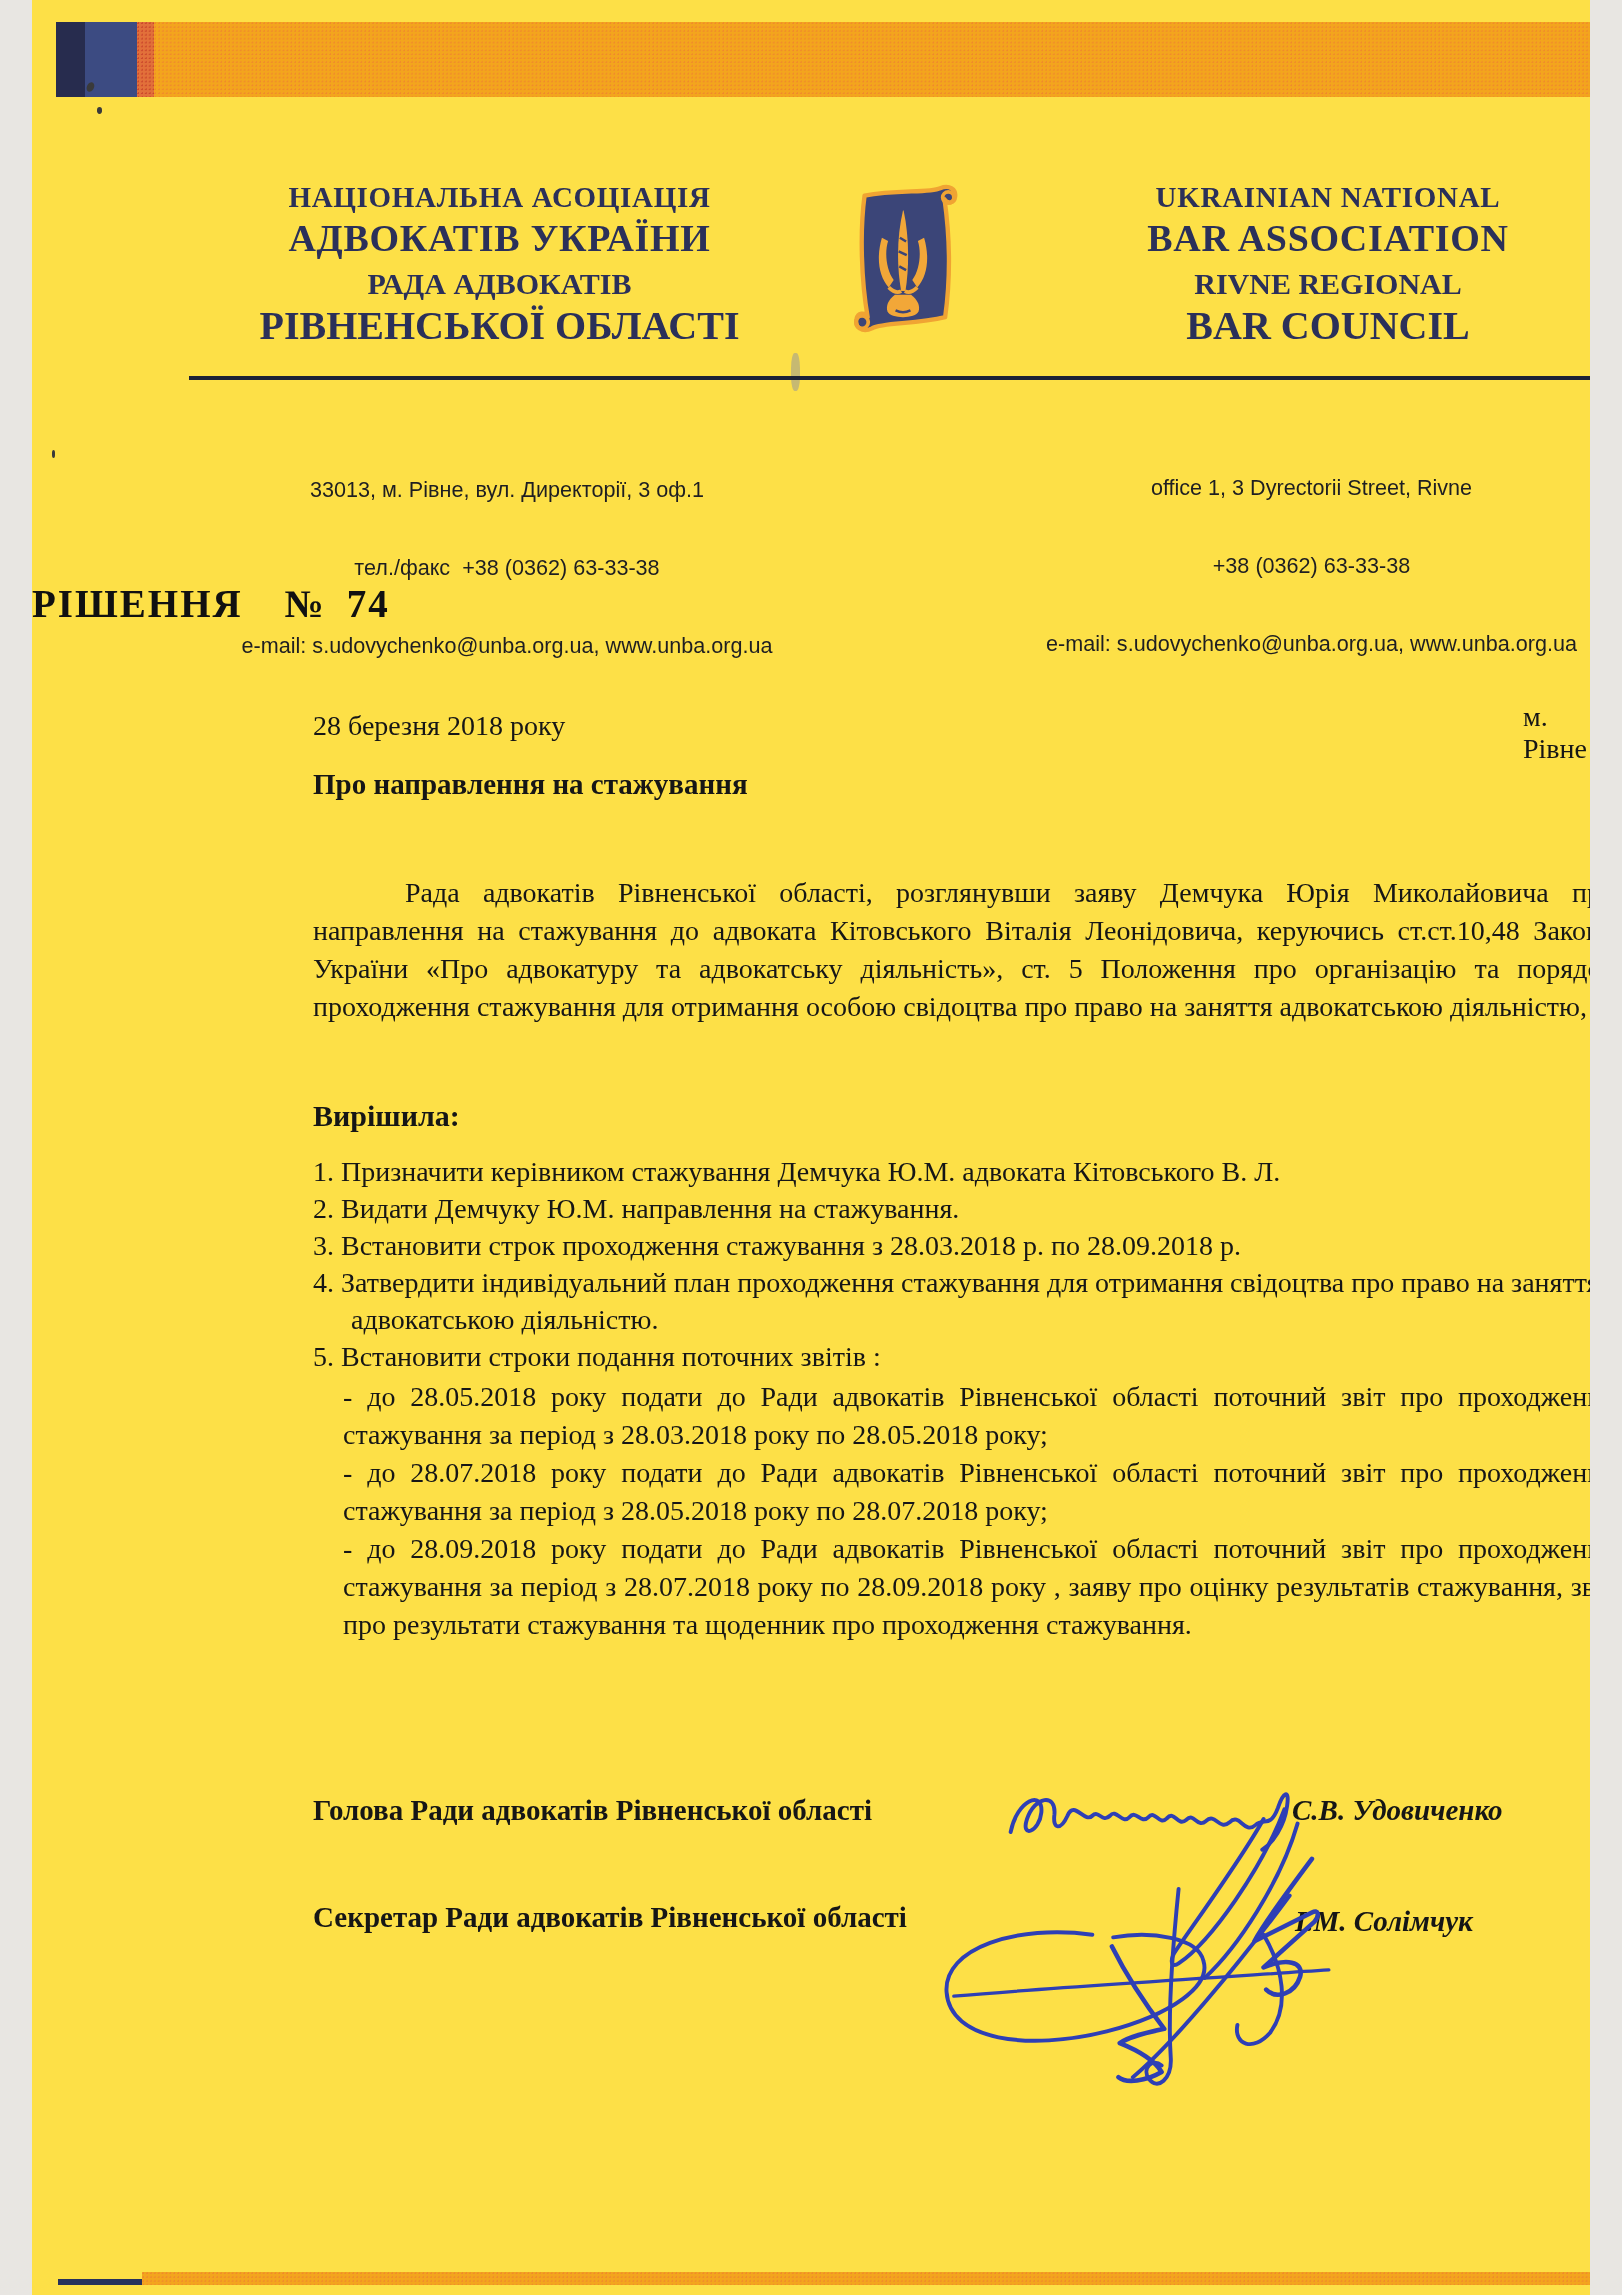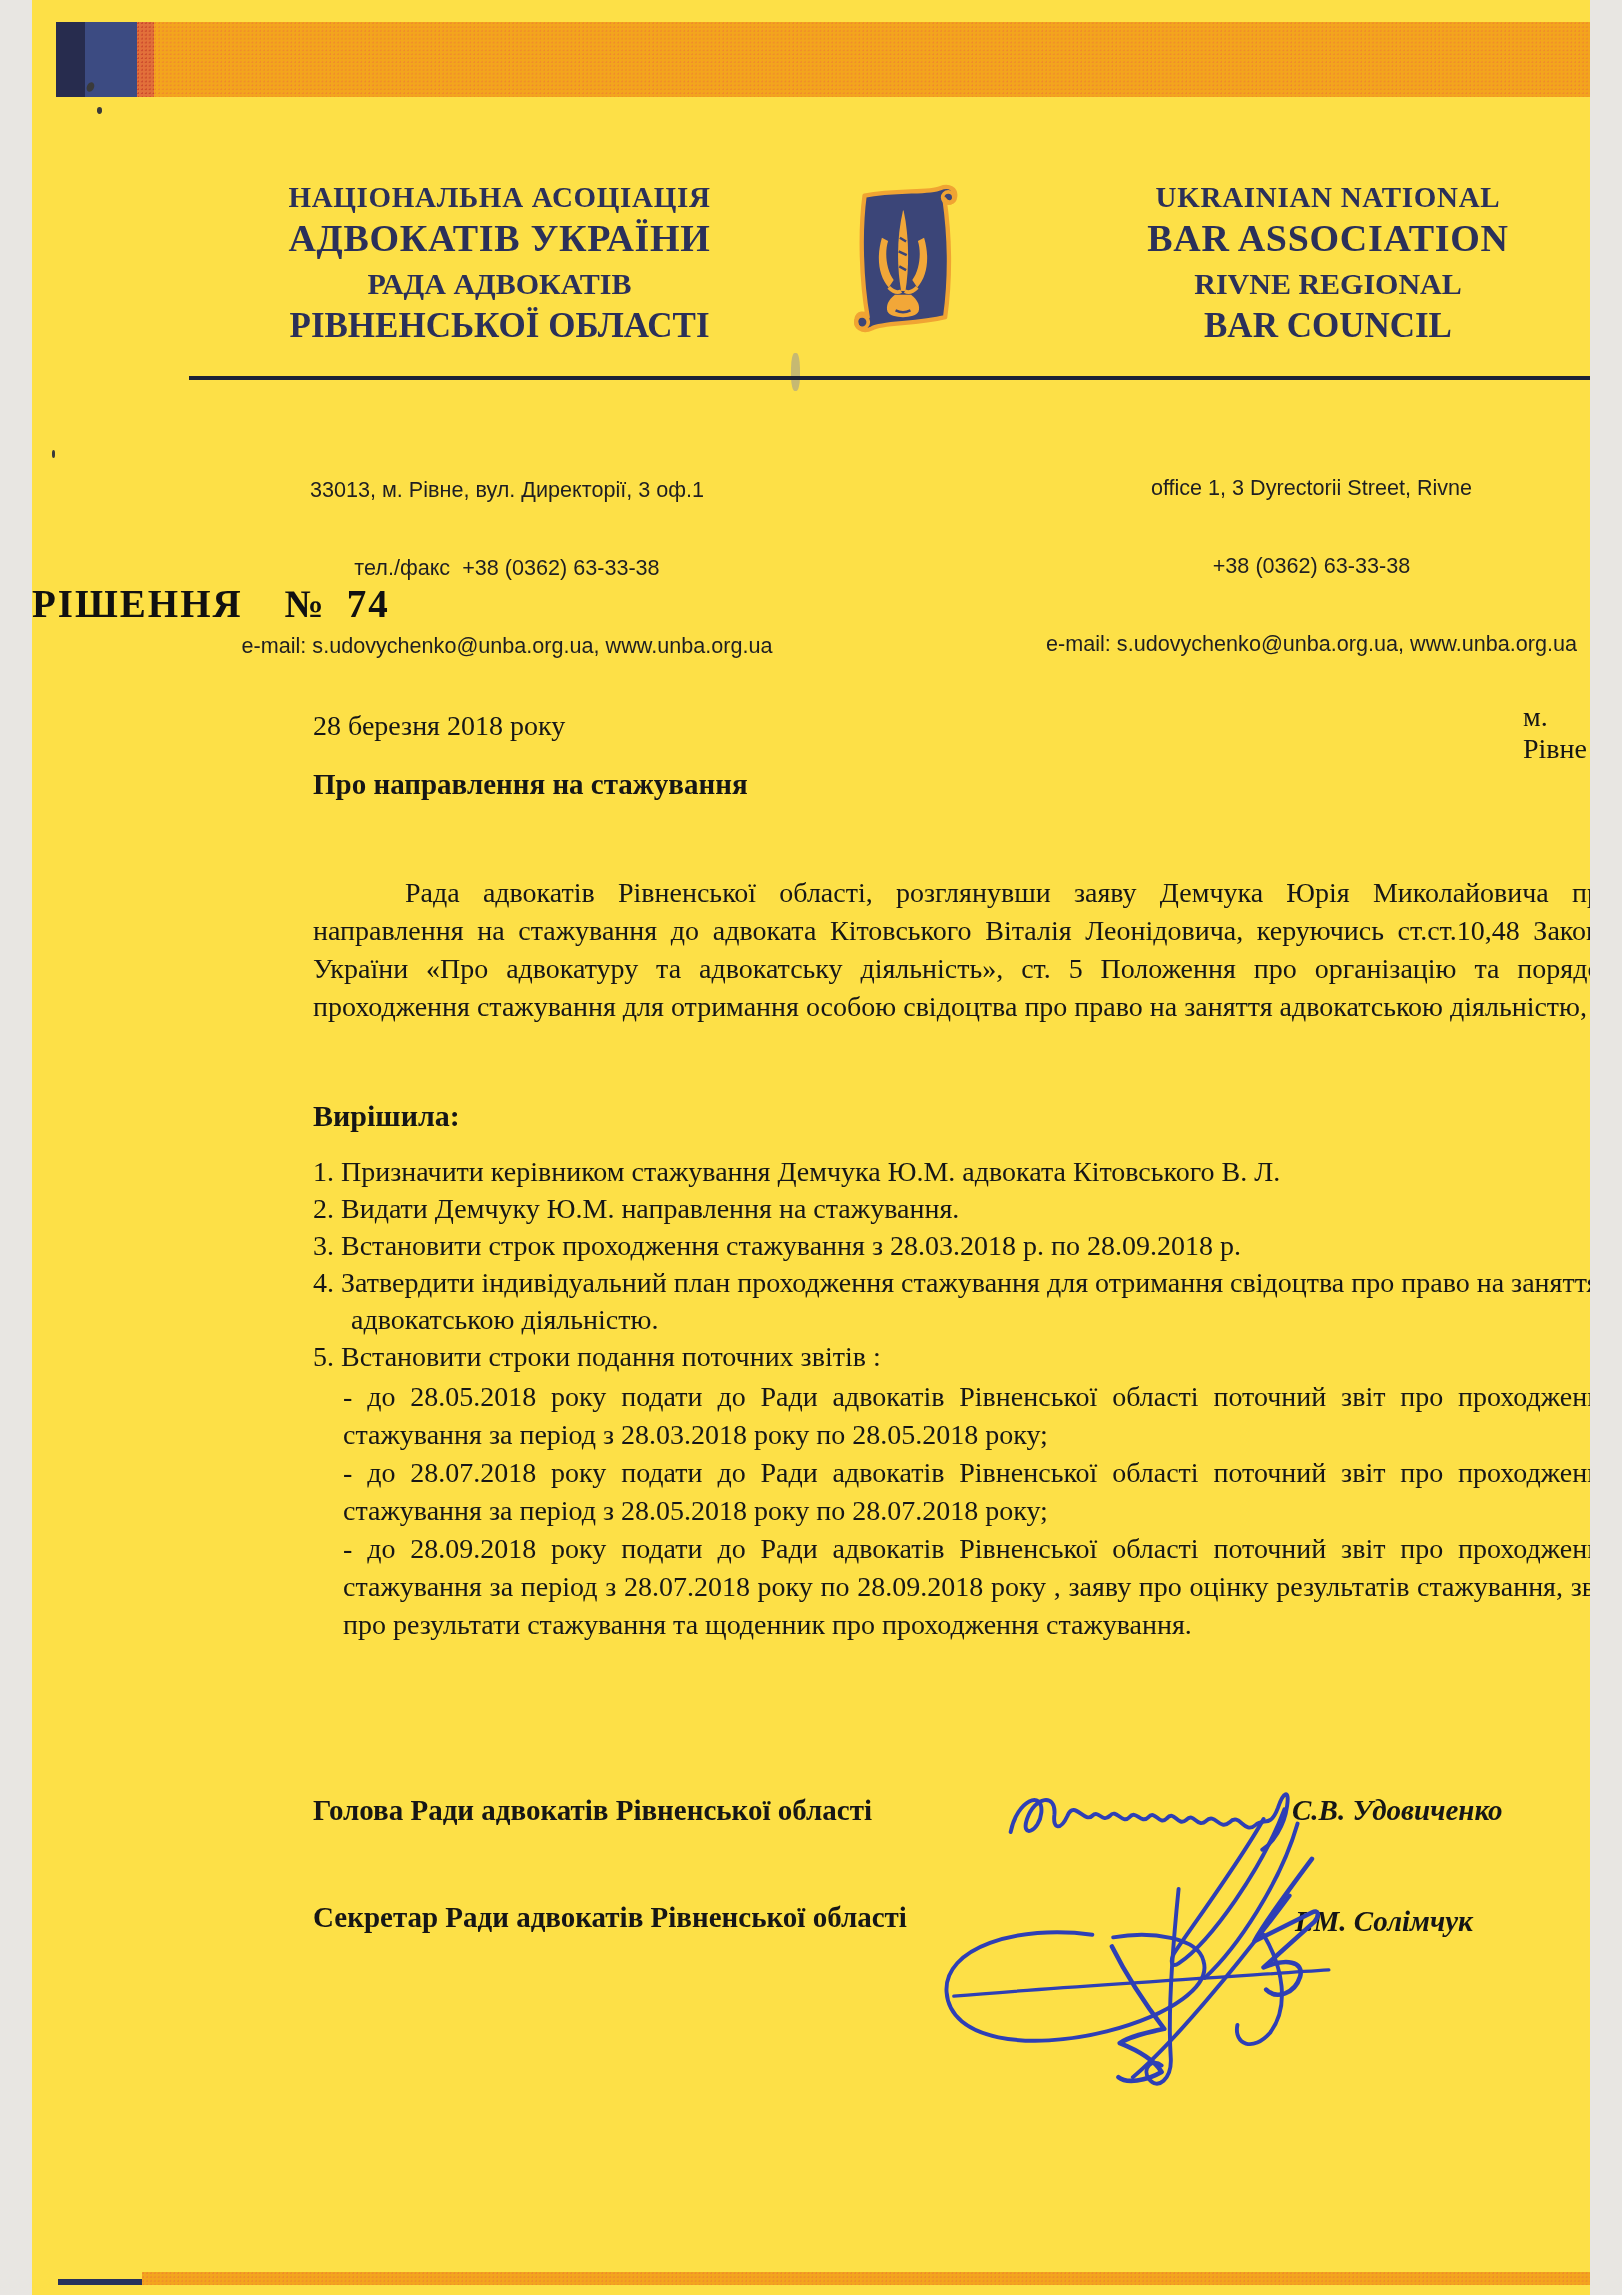--- a/index.html
+++ b/index.html
@@ -23,21 +23,21 @@
   .band-bottom .seg-yellow{flex:1;background:#f3a51d;
     background-image:radial-gradient(circle at 1.3px 1.3px, rgba(235,90,70,.40) 0.8px, transparent 1px);
     background-size:3.9px 3.9px;}
   
   .org{position:absolute;top:178px;text-align:center;color:#2b3059;font-weight:bold;}
   .org-left{left:196px;width:543px;}
   .org-right{left:1021px;width:550px;}
   .org .l1{font-size:29px;line-height:38px;letter-spacing:0.7px;}
   .org .l2{font-size:38px;line-height:44px;letter-spacing:0.7px;}
   .org .l3{font-size:30px;line-height:47px;}
-  .org .l4{font-size:35px;line-height:38px;}
+  .org .l4{font-size:40px;line-height:38px;}
   .logo{position:absolute;left:809px;top:181px;width:124px;height:157px;}
   .rule{position:absolute;top:376px;left:157px;width:1454px;height:3.9px;background:#1c2236;}
   .contact{position:absolute;text-align:center;
     font-family:"Liberation Sans","DejaVu Sans",sans-serif;
     font-size:21.6px;line-height:26px;color:#1e1e22;white-space:pre;}
   .contact-left{top:425px;left:151px;width:648px;}
   .contact-right{top:423px;left:949px;width:661px;}
   
   .doc-title{position:absolute;top:581px;left:0;width:1623px;text-align:left;
     font-size:39px;font-weight:bold;letter-spacing:2px;word-spacing:9.2px;color:#111;white-space:pre;}

